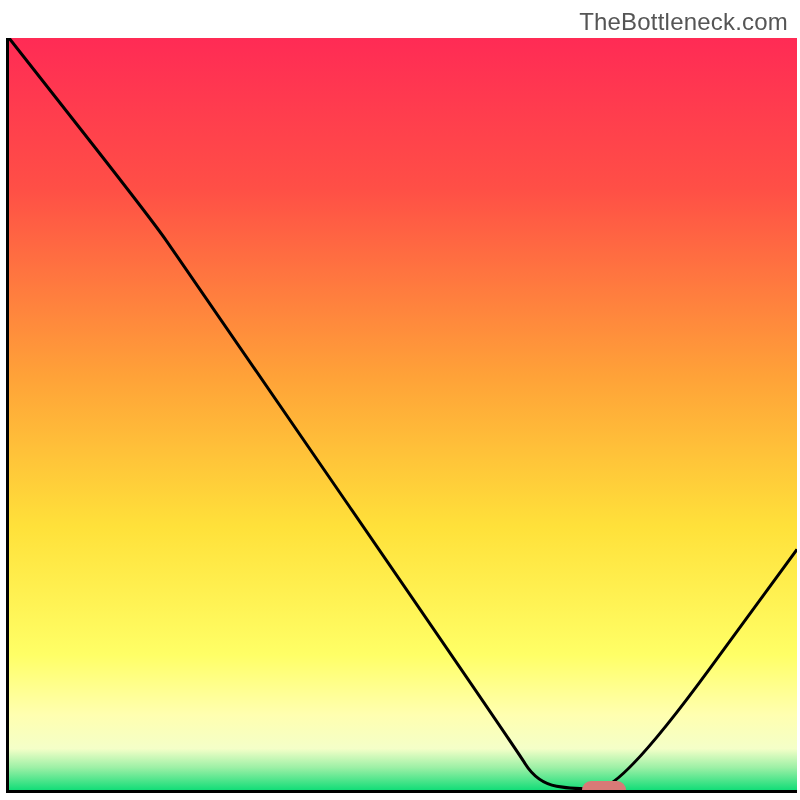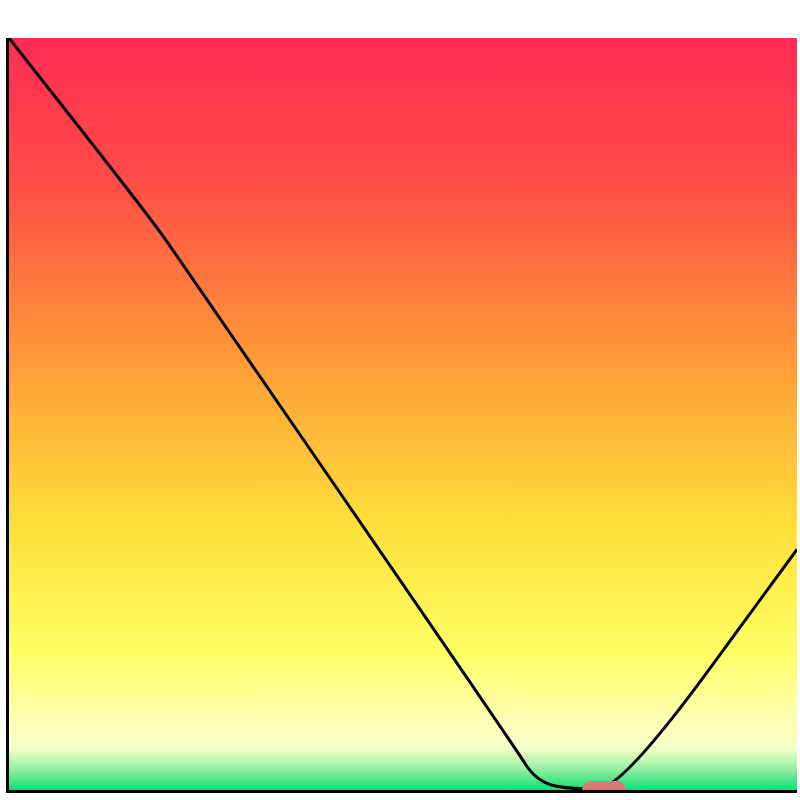--- a/index.html
+++ b/index.html
@@ -46,20 +46,21 @@
     position: absolute;
     background: #d87a77;
     border-radius: 9px;
     height: 18px;
   }
 </style>
 </head>
 <body>
 
 <div class="chart-container">
+  <div class="watermark">TheBottleneck.com</div>
 
   <div class="plot-area">
     <svg class="gradient-bg" viewBox="0 0 788 752" preserveAspectRatio="none">
       <defs>
         <linearGradient id="bg-grad" x1="0" y1="0" x2="0" y2="1">
             <stop offset="0%" stop-color="#ff2b55"></stop>
             <stop offset="20%" stop-color="#ff4f46"></stop>
             <stop offset="45%" stop-color="#ffa238"></stop>
             <stop offset="65%" stop-color="#ffe13a"></stop>
             <stop offset="82%" stop-color="#ffff66"></stop>

